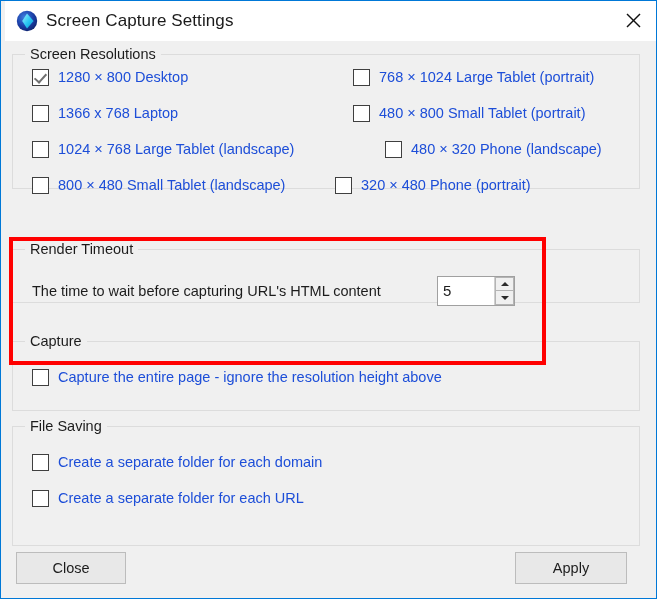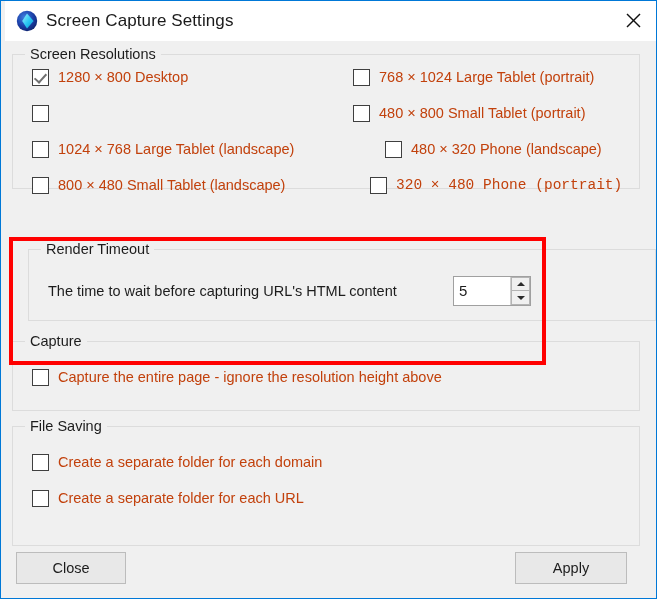--- a/index.html
+++ b/index.html
@@ -119,21 +119,21 @@
     top: 1px;
     width: 5px;
     height: 10px;
     border: solid #707070;
     border-width: 0 2px 2px 0;
     transform: rotate(42deg);
   }
   .cb-label {
     margin-left: 9px;
     font-size: 14.5px;
-    color: #c2410c;
+    color: #1d4ed8;
     line-height: 17px;
   }
 
   
   #red-highlight {
     position: absolute;
     border: 4px solid #ff0000;
     box-sizing: border-box;
     pointer-events: none;
     z-index: 5;
@@ -253,20 +253,21 @@
 
     <div class="groupbox" style="left:11px; top:13px; width:628px; height:135px;">
       <div class="group-title">Screen Resolutions</div>
 
       <div class="cb-row" style="left:19px; top:14px;">
         <span class="cb-box checked"></span>
         <span class="cb-label">1280 × 800 Desktop</span>
       </div>
       <div class="cb-row" style="left:19px; top:50px;">
         <span class="cb-box"></span>
+        <span class="cb-label">1366 x 768 Laptop</span>
       </div>
       <div class="cb-row" style="left:19px; top:86px;">
         <span class="cb-box"></span>
         <span class="cb-label">1024 × 768 Large Tablet (landscape)</span>
       </div>
       <div class="cb-row" style="left:19px; top:122px;text-align:right;">
         <span class="cb-box"></span>
         <span class="cb-label">800 × 480 Small Tablet (landscape)</span>
       </div>
 
@@ -275,27 +276,27 @@
         <span class="cb-label">768 × 1024 Large Tablet (portrait)</span>
       </div>
       <div class="cb-row" style="left:340px; top:50px;">
         <span class="cb-box"></span>
         <span class="cb-label">480 × 800 Small Tablet (portrait)</span>
       </div>
       <div class="cb-row" style="left:340px; top:86px;padding-left:32px;">
         <span class="cb-box"></span>
         <span class="cb-label">480 × 320 Phone (landscape)</span>
       </div>
-      <div class="cb-row" style="left:357px; top:122px;font-family:Liberation Mono, monospace;">
+      <div class="cb-row" style="left:322px; top:122px;">
         <span class="cb-box"></span>
         <span class="cb-label">320 × 480 Phone (portrait)</span>
       </div>
     </div>
 
-    <div class="groupbox" style="left:27px; top:208px; width:628px; height:72px;">
+    <div class="groupbox" style="left:11px; top:208px; width:628px; height:54px;">
       <div class="group-title">Render Timeout</div>
 
       <div id="timeout-label" style="left:19px; top:33px;">The time to wait before capturing URL's HTML content</div>
 
       <div id="spinner" style="left:424px; top:26px;">
         <div id="spin-value">5</div>
         <div id="spin-buttons">
           <div class="spin-btn up">
             <span class="arrow-up"></span>
           </div>

